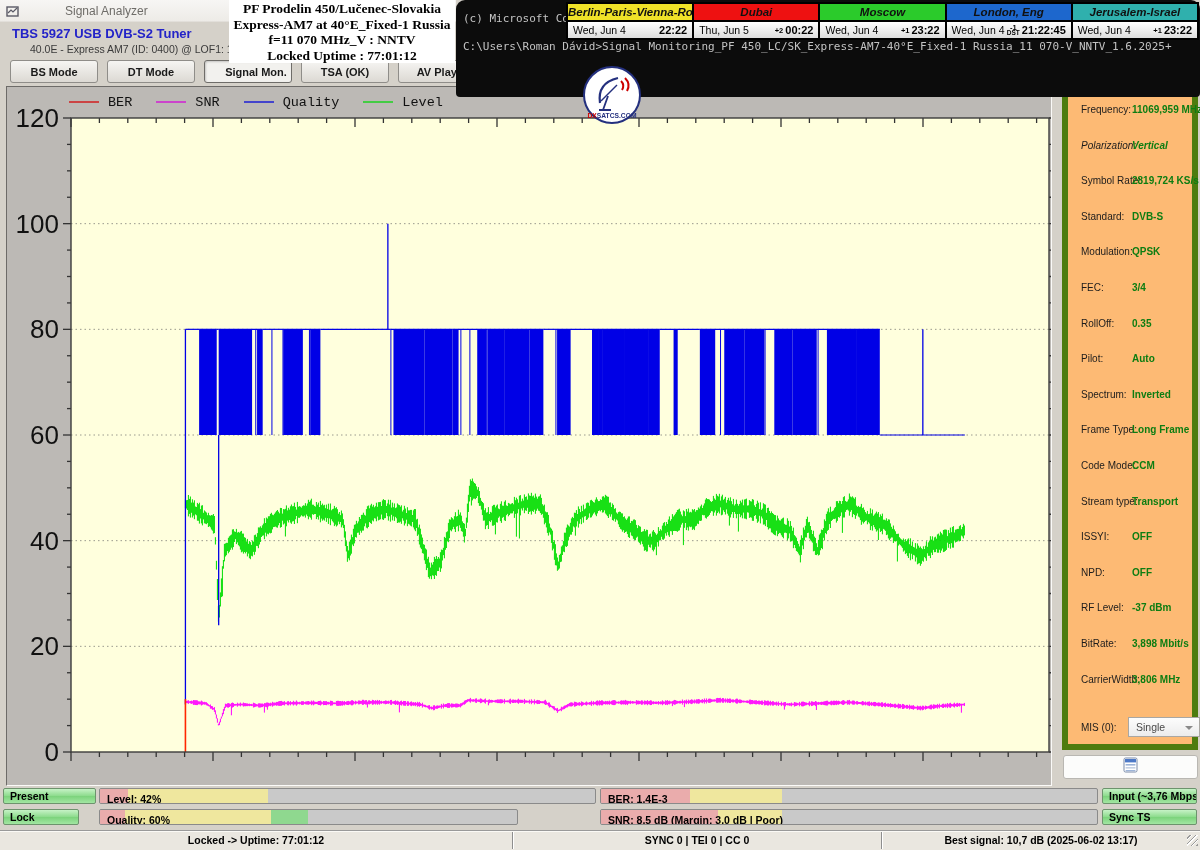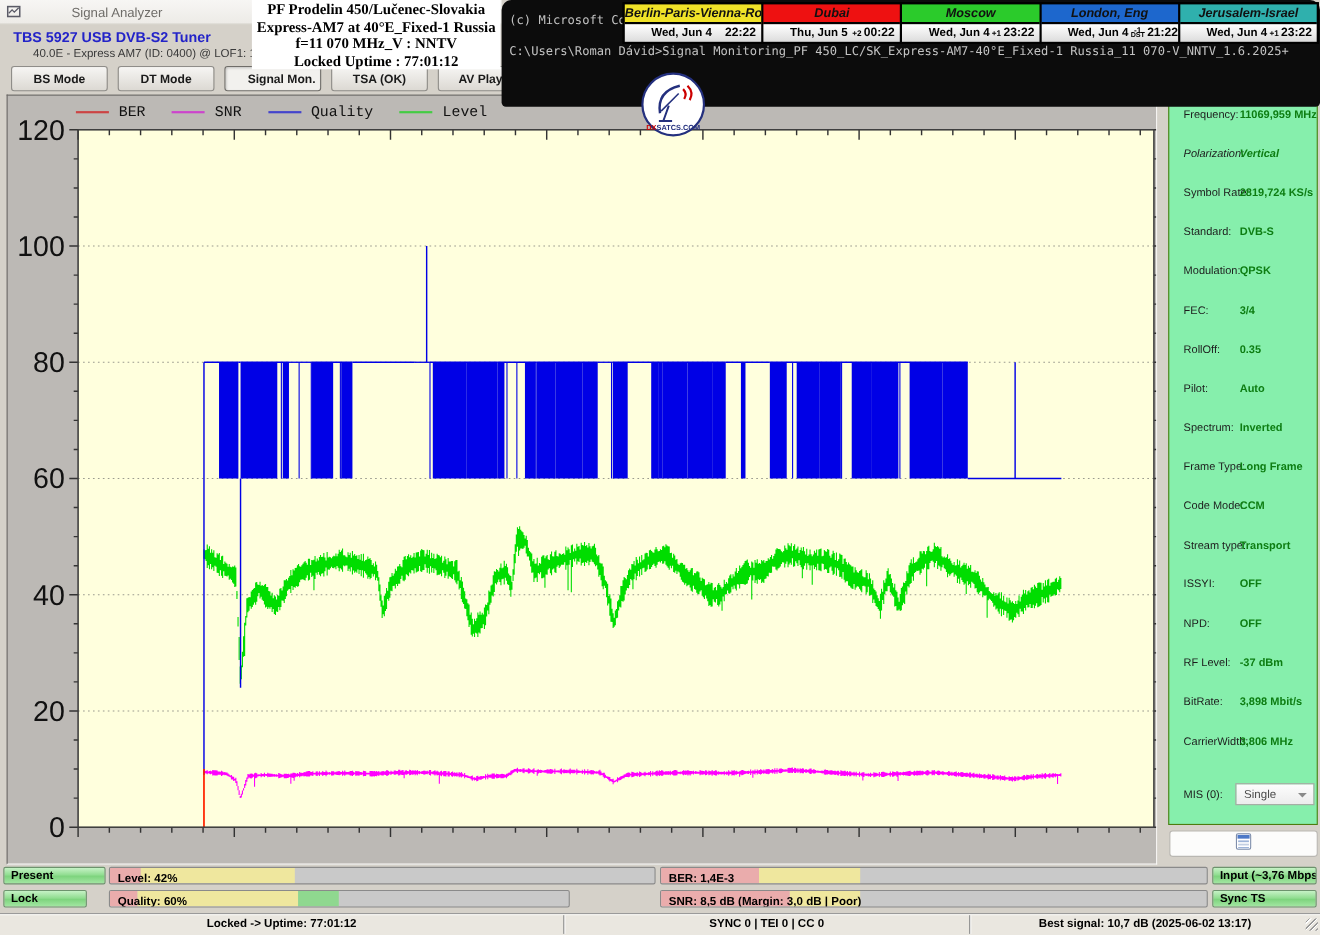--- a/index.html
+++ b/index.html
@@ -20,22 +20,22 @@
   .tab.active{background:#f2f1ee;border-color:#6f6d69;box-shadow:inset 1px 1px 2px rgba(0,0,0,.18);padding-left:16px;}
   
   .chart-panel{position:absolute;left:6px;top:86px;width:1046px;height:700px;background:#bcb9b5;
                border:1px solid;border-color:#6d6b68 #fbfaf8 #fbfaf8 #6d6b68;box-sizing:border-box;}
   .legend{position:absolute;left:62px;top:3px;height:24px;display:flex;align-items:center;gap:24px;font-family:Liberation Mono, monospace;}
   .lg-item{display:flex;align-items:center;gap:9px;}
   .lg-dash{width:30px;height:2px;}
   .lg-txt{font-size:13.5px;color:#111;}
   #chart-svg{position:absolute;left:0;top:0;}
   
-  .params{position:absolute;left:1062px;top:90px;width:136px;height:660px;background:#86efac;
-          border:1px solid #4d7c0f;box-sizing:border-box;}
+  .params{position:absolute;left:1062px;top:90px;width:136px;height:660px;background:#fdba74;
+          border:6px solid #4d7c0f;box-sizing:border-box;}
   .prow{position:absolute;left:0;width:100%;height:24px;}
   .plabel{position:absolute;left:13px;top:0;font-size:10px;color:#1c1c1c;}
   .pvalue{position:absolute;left:64px;top:0;font-size:10px;font-weight:bold;color:#0d7d12;white-space:nowrap;}
   .pselect{position:absolute;left:60px;top:-5px;width:72px;height:20px;background:linear-gradient(#fdfdfd,#ececec);
            border:1px solid #a9a7a3;font-size:10.5px;color:#4a4a4a;line-height:19px;padding-left:7px;box-sizing:border-box;}
   .pselect .chev{position:absolute;right:6px;top:8px;width:0;height:0;border-left:4px solid transparent;
                  border-right:4px solid transparent;border-top:4px solid #8a8a8a;}
   .ts-button{position:absolute;left:1063px;top:755px;width:135px;height:24px;background:#fcfcfb;
              border:1px solid #b9b7b2;border-radius:3px;box-sizing:border-box;display:flex;align-items:center;justify-content:center;}
   
@@ -57,21 +57,21 @@
   
   .cmd{position:absolute;left:456px;top:0;width:744px;height:97px;background:#0c0c0c;border-radius:9px 9px 4px 4px;}
   .cmd-line{position:absolute;left:7px;font-family:"DejaVu Sans Mono",monospace;font-size:11px;color:#c3c3c3;white-space:pre;}
   
   .clocks{position:absolute;left:566px;top:2px;width:633px;height:38px;background:#000;border:2px solid #000;
           display:flex;gap:2px;box-sizing:border-box;}
   .clock{flex:1;display:flex;flex-direction:column;min-width:0;}
   .chead{height:16px;font-size:11.5px;font-weight:bold;font-style:italic;color:#111;text-align:center;line-height:16px;
          border-bottom:2px solid #000;white-space:nowrap;overflow:hidden;}
   .ctime{flex:1;background:linear-gradient(#ffffff,#dcdcdc);display:flex;align-items:center;padding:0 5px;gap:2px;}
-  .cday{font-size:10.5px;font-weight:bold;color:#000;white-space:nowrap;margin-left:19px;}
+  .cday{font-size:10.5px;font-weight:normal;color:#000;white-space:nowrap;}
   .coff{margin-left:auto;display:flex;flex-direction:column;align-items:center;line-height:5px;}
   .coff .o1{font-size:7.5px;font-weight:bold;color:#000;}
   .coff .o2{font-size:6.5px;font-weight:bold;color:#000;}
   .ctval{font-size:11px;font-weight:bold;color:#000;white-space:nowrap;}
   
   .caption{position:absolute;left:229px;top:0;width:226px;height:63px;background:#fff;
            font-family:"Liberation Serif",serif;font-weight:bold;font-size:13.5px;color:#000;
            text-align:center;line-height:15.5px;padding-top:1px;box-sizing:border-box;white-space:nowrap;}
   .logo{position:absolute;left:583px;top:66px;width:58px;height:58px;border-radius:50%;background:#fff;
         border:2px solid #24307e;box-sizing:border-box;display:flex;align-items:center;justify-content:center;}

